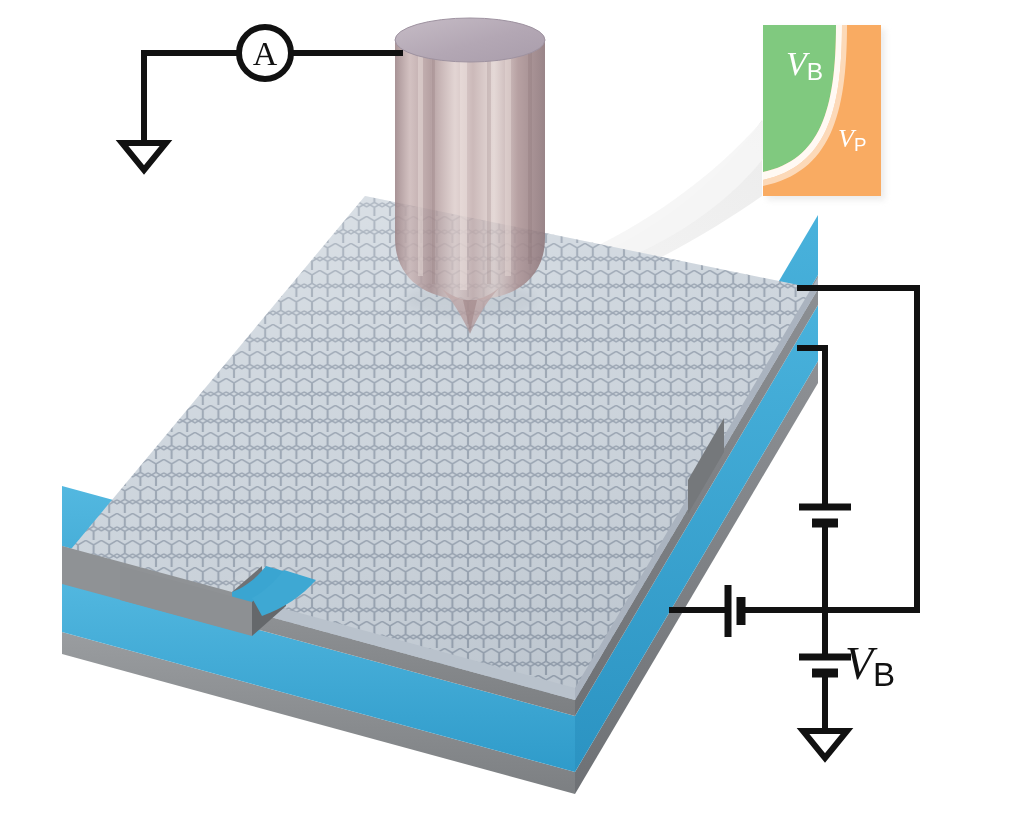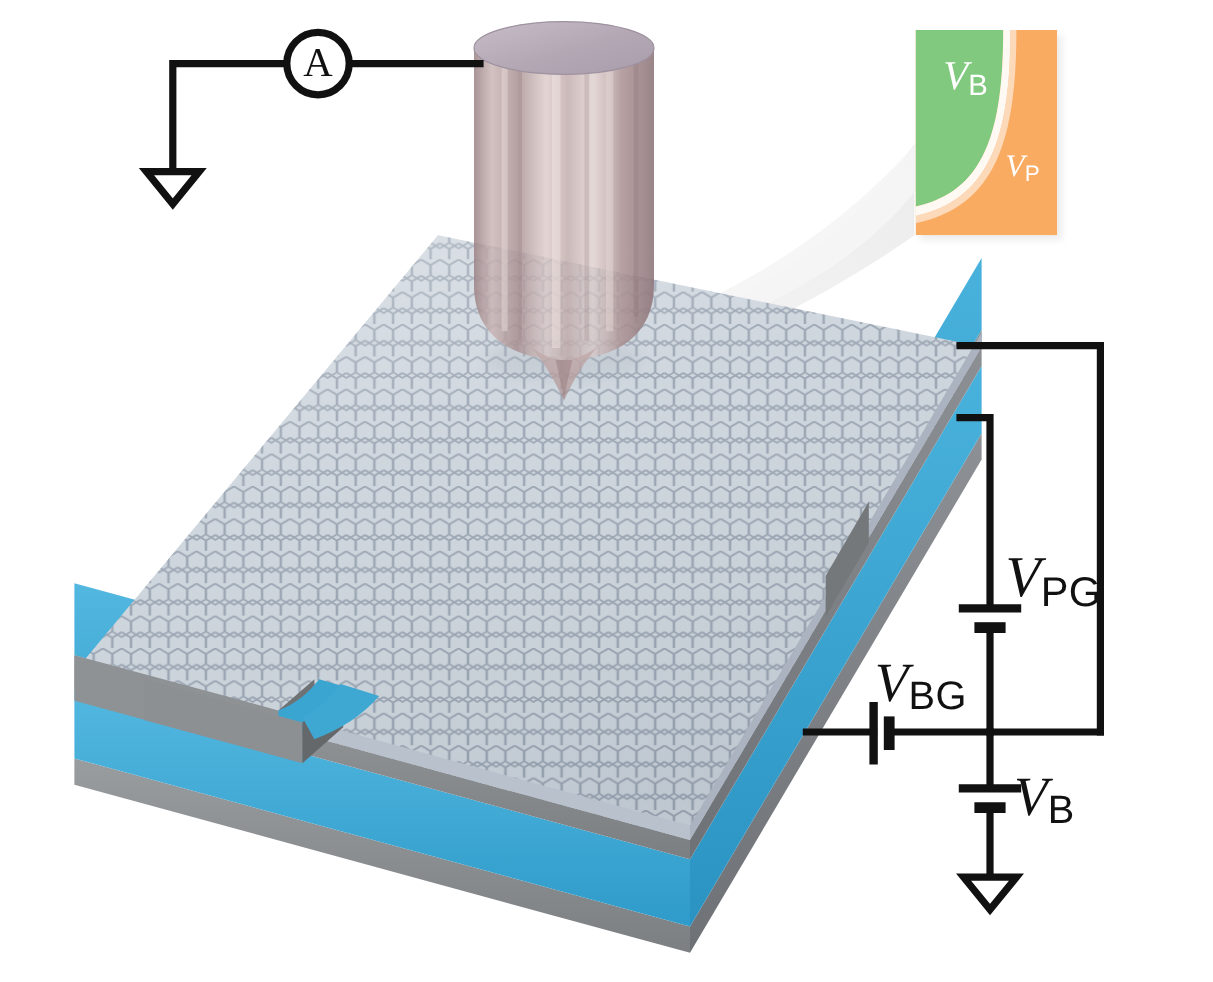--- a/index.html
+++ b/index.html
@@ -257,23 +257,17 @@
     </g>
   </svg>
 
   <div class="lbl insetlabel" style="left:786px;top:47px;font-size:34px;">
     <i>V</i><sub>B</sub>
   </div>
   <div class="lbl insetlabel" style="left:838px;top:126px;font-size:26px;">
     <i>V</i><sub>P</sub>
   </div>
 
-  <div class="lbl vlabel" style="left:838px;top:458px;font-size:48px;">
-    <i>V</i><sub>PG</sub>
-  </div>
-  <div class="lbl vlabel" style="left:729px;top:546px;font-size:46px;">
-    <i>V</i><sub>BG</sub>
-  </div>
   <div class="lbl vlabel" style="left:845px;top:641px;font-size:46px;">
     <i>V</i><sub>B</sub>
   </div>
 
 </div>
 
 </body></html>

